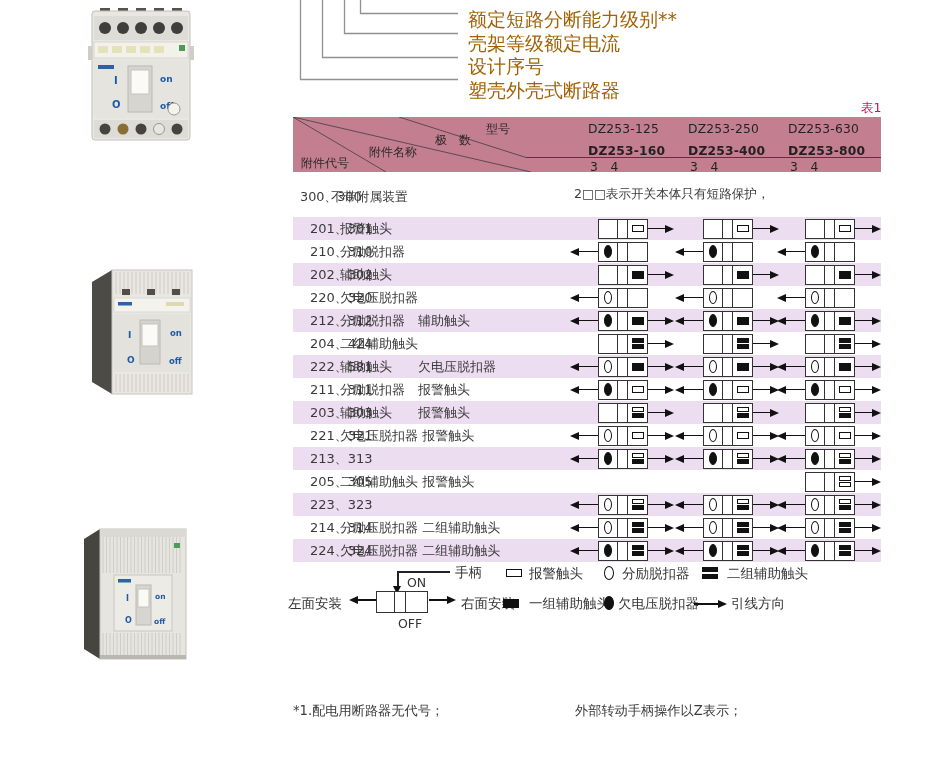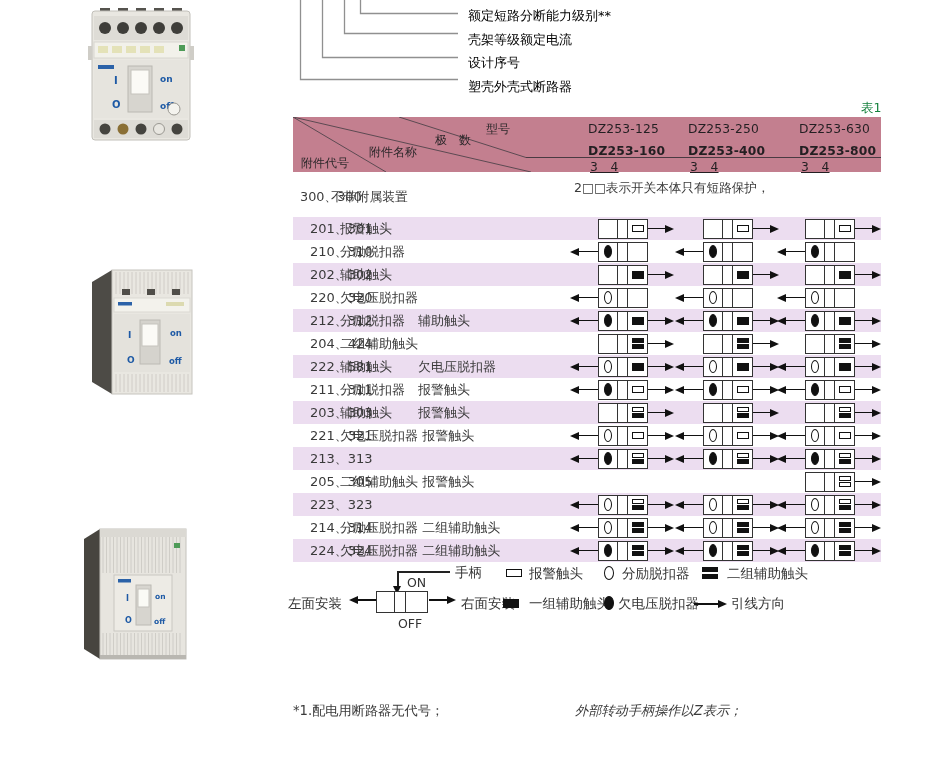--- a/index.html
+++ b/index.html
@@ -8,39 +8,39 @@
   .abs{position:absolute;}
 
   
   .prod{position:absolute;}
   .p1{left:86px;top:8px;width:110px;height:135px;}
   .p2{left:92px;top:264px;width:105px;height:136px;}
   .p3{left:84px;top:523px;width:108px;height:143px;}
 
   
   .nomlines{position:absolute;left:0;top:0;}
-  .nomlabel{position:absolute;left:468px;font-size:13px;color:#000000;white-space:nowrap;}
-
-  .tabletag{position:absolute;left:861px;top:100px;font-size:12.5px;color:#15803d;}
+  .nomlabel{position:absolute;left:468px;font-size:19px;color:#a16207;white-space:nowrap;}
+
+  .tabletag{position:absolute;left:861px;top:100px;font-size:12.5px;color:#be185d;}
 
   
   .thead{position:absolute;left:293px;top:117px;width:588px;height:55px;background:var(--pink,#c37f8f);}
   .thead .hsvg{position:absolute;left:0;top:0;}
   .hlab{position:absolute;font-size:12px;color:#2d282b;white-space:pre;}
   .h-col{position:absolute;top:0;width:110px;height:55px;}
   .h-col div{position:absolute;font-size:12.3px;color:#231f22;white-space:pre;letter-spacing:.2px;}
   .h-col .m1{top:5px;}
   .h-col .m2{top:27px;font-weight:bold;}
-  .h-col .pp{top:42px;left:2px;text-decoration:underline;}
+  .h-col .pp{top:42px;left:2px;}
 
   
   .note-row{position:absolute;left:293px;top:176px;width:588px;height:41px;font-size:12.8px;}
   .nr-code{position:absolute;left:7px;top:13px;}
   .nr-name{position:absolute;left:38px;top:13px;}
-  .nr-notes{position:absolute;left:281px;top:2px;line-height:19px;white-space:nowrap;font-size:12.6px;}
+  .nr-notes{position:absolute;left:281px;top:8px;line-height:19px;white-space:nowrap;font-size:12.6px;}
 
   
   .rows{position:absolute;left:293px;top:217px;width:588px;}
   .data-row{position:relative;height:23px;}
   .data-row:nth-child(odd){background:var(--lavender,#ecddf0);}
   .r-code,.r-name{position:absolute;top:50%;transform:translateY(-50%);font-size:13px;white-space:pre;}
   .r-code{left:17px;}
   .r-name{left:47px;}
   .diag-slot{position:absolute;top:0;height:100%;width:104px;display:flex;align-items:center;}
   .s1{left:277px;} .s2{left:382px;} .s3{left:484px;}
@@ -84,21 +84,21 @@
   .lg-sym .sdot{width:10px;height:14px;}
   .lg-sym .aline{width:24px;flex:0 0 auto;height:1.8px;}
 
   
   .notes-left,.notes-right{position:absolute;top:645px;font-size:13.2px;line-height:26.5px;color:#3a3a3a;white-space:pre;}
   .notes-left{left:293px;}
   .notes-right{left:561px;}
   .notes-left div:nth-child(2){padding-left:9px;}
   .notes-left div:nth-child(3){padding-left:5px;}
   .notes-left div:nth-child(4){padding-left:9px;}
-  .notes-right div:nth-child(1){padding-left:14px;font-style:italic;}
+  .notes-right div:nth-child(1){padding-left:14px;}
   .notes-right div:nth-child(3){padding-left:17px;}
   .notes-right div:nth-child(4){padding-left:17px;}
   .notes-right div:nth-child(5){padding-left:17px;}
 </style>
 </head>
 <body>
 
 <div class="page">
 
   <svg class="prod p1" viewBox="0 0 110 135">
@@ -293,21 +293,21 @@
     <div class="h-col" style="left:295px">
       <div class="m1">DZ253-125</div>
       <div class="m2">DZ253-160</div>
       <div class="pp">3　4</div>
     </div>
     <div class="h-col" style="left:395px">
       <div class="m1">DZ253-250</div>
       <div class="m2">DZ253-400</div>
       <div class="pp">3　4</div>
     </div>
-    <div class="h-col" style="left:506px">
+    <div class="h-col" style="left:495px">
       <div class="m1">DZ253-630</div>
       <div class="m2">DZ253-800</div>
       <div class="pp">3　4</div>
     </div>
   </div>
 
   <div class="note-row">
     <span class="nr-code">300、300</span>
     <span class="nr-name">不带附属装置</span>
     <div class="nr-notes">

